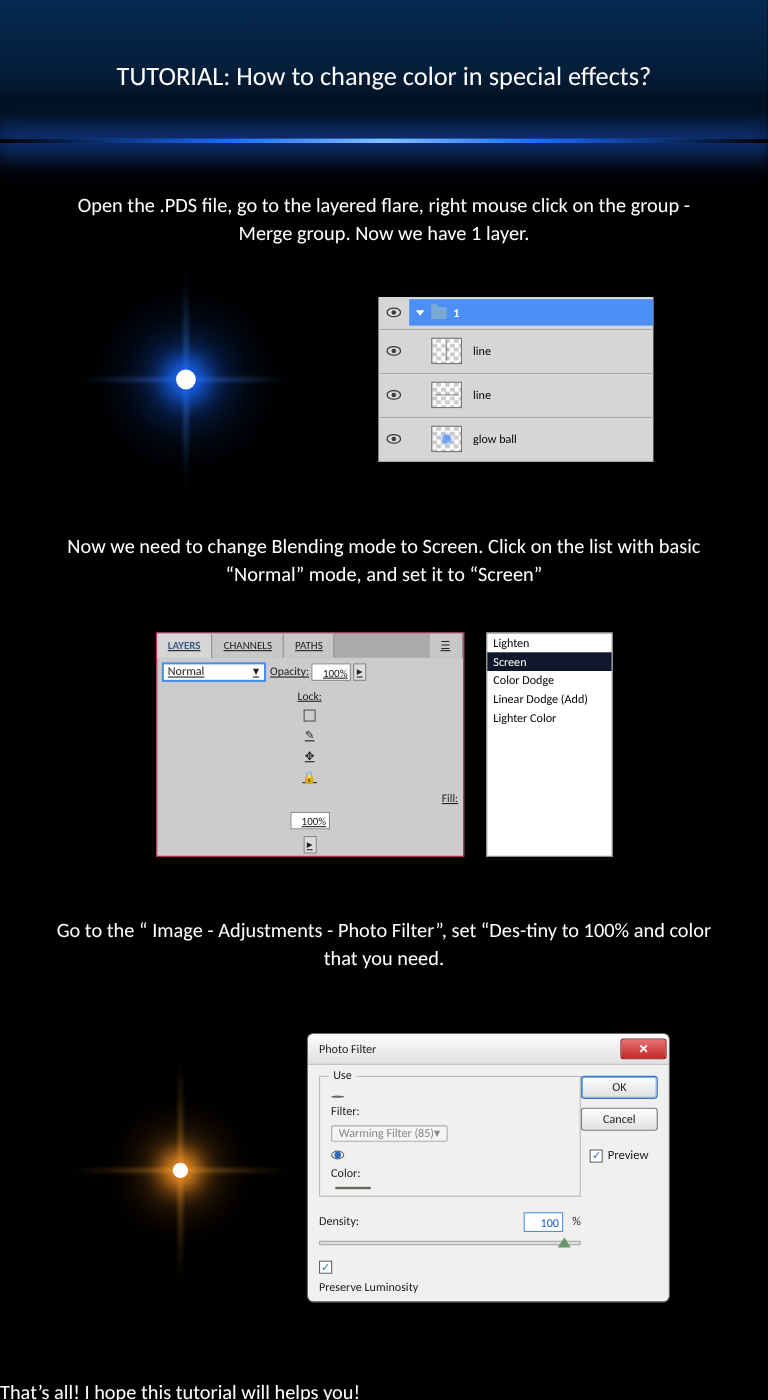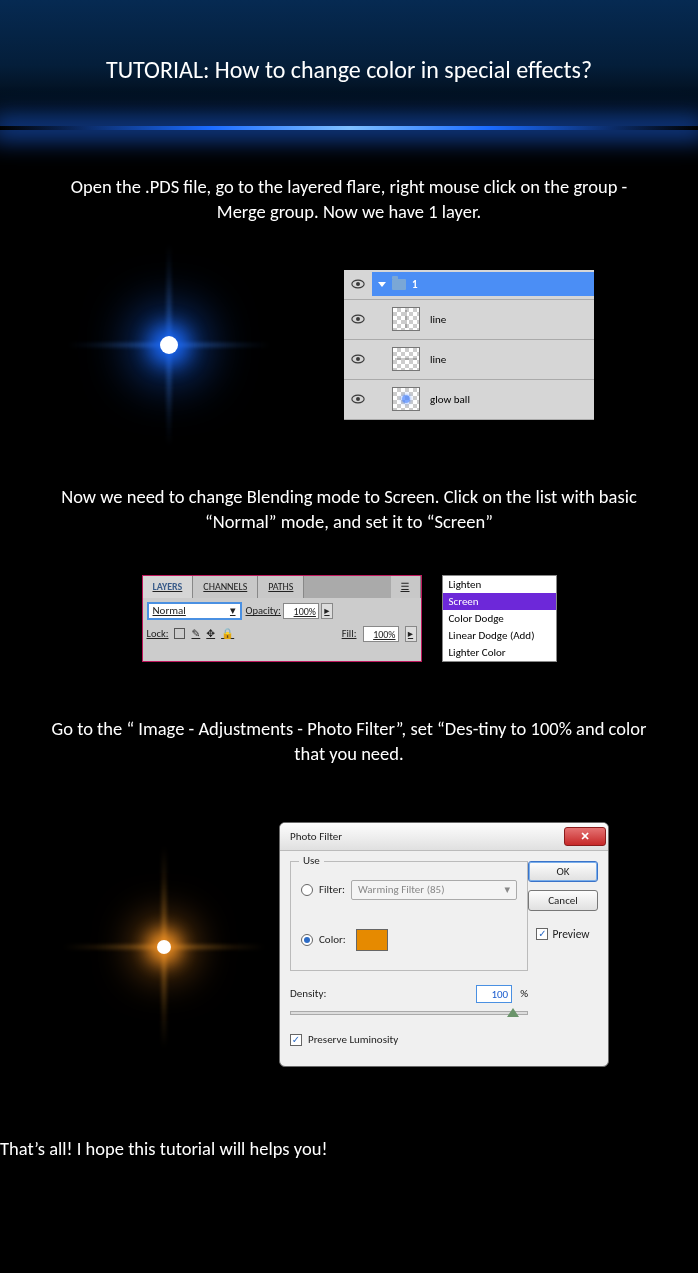--- a/index.html
+++ b/index.html
@@ -126,28 +126,28 @@
   .lp2-controls { padding:4px; display:flex; flex-wrap:wrap; gap:4px; align-items:center; }
   .lp2-select {
     width:95px; height:18px; background:#fff; border:2px solid #4a90e2;
     padding:0 4px; display:flex; align-items:center; justify-content:space-between;
     font-size:11px;
     text-align:center;
   }
   .lp2-field { display:flex; align-items:center; gap:2px; font-size:10.5px; }
   .lp2-small { width:36px; height:16px; background:#fff; border:1px solid #888; text-align:right; padding-right:2px; font-size:10px; line-height:15px;}
   .lp2-arrow { width:12px; height:16px; background:#ddd; border:1px solid #888; display:flex;align-items:center;justify-content:center;}
-  .lp2-lock { display:flex; gap:6px; align-items:center; padding:2px 4px; font-size:10.5px; }
+  .lp2-lock { display:flex; gap:6px; align-items:center; padding:2px 4px; font-size:10.5px;flex-direction:column; }
   .lock-ico { width:11px; height:11px; border:1px solid #555; display:inline-block; }
   .blend-dropdown {
     width:115px; background:#fff; color:#000; font-size:11px;
     border:1px solid #888;
   }
   .blend-dropdown div { padding:2px 6px; }
-  .blend-dropdown .sel { background:#6d28d9; color:#fff; }
+  .blend-dropdown .sel { background:#0f172a; color:#fff; }
 
   
   .sec3-row {
     display:flex; align-items:flex-start; justify-content:center;
     gap:30px; margin-top:55px;
   }
   .orange-flare {
     width:170px; height:170px; position:relative;
     margin-top:40px; margin-left:-10px;
   }
@@ -190,21 +190,21 @@
   .dlg-body { display:flex; padding:10px; }
   .dlg-left { flex:1; }
   .group-box {
     border:1px solid #bbb; padding:12px 10px 14px; position:relative;
     margin-bottom:14px;
   }
   .group-box .legend {
     position:absolute; top:-8px; left:8px;
     background:#f0f0f0; padding:0 4px; font-size:11px;
   }
-  .radio-row { display:flex; align-items:center; gap:6px; margin:5px 0; height:22px;}
+  .radio-row { display:flex; align-items:flex-start; gap:6px; margin:5px 0; height:22px;flex-direction:column;}
   .radio { width:12px; height:12px; border-radius:50%; border:1px solid #666; background:#fff; display:flex; align-items:center; justify-content:center;}
   .radio.on::after { content:''; width:6px; height:6px; background:#2c6bc5; border-radius:50%; }
   .filter-select {
     flex:1; height:20px; background:#f4f4f4; border:1px solid #aaa;
     padding:0 6px; color:#888; display:flex; align-items:center; justify-content:space-between;
     border-radius:2px;
   }
   .color-swatch {
     width:32px; height:22px; background:#e68a00; border:1px solid #666;
     margin-left:4px;

